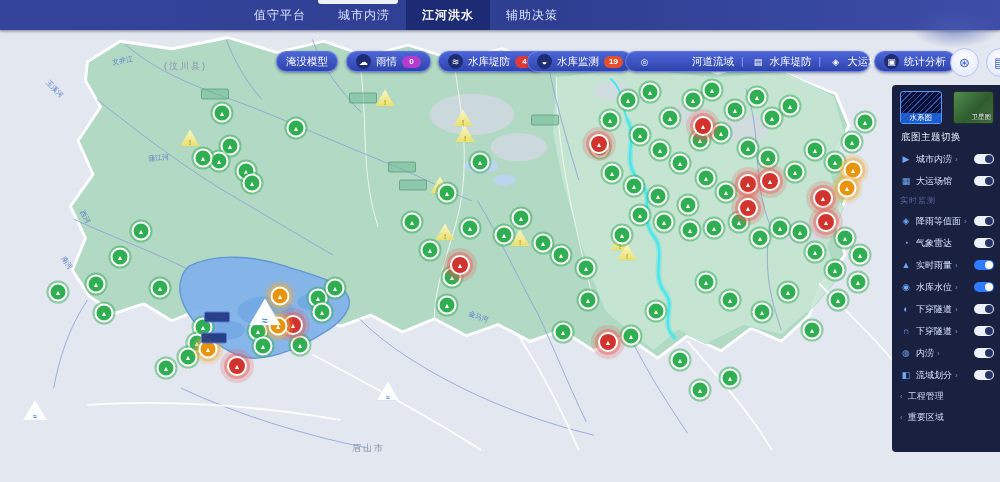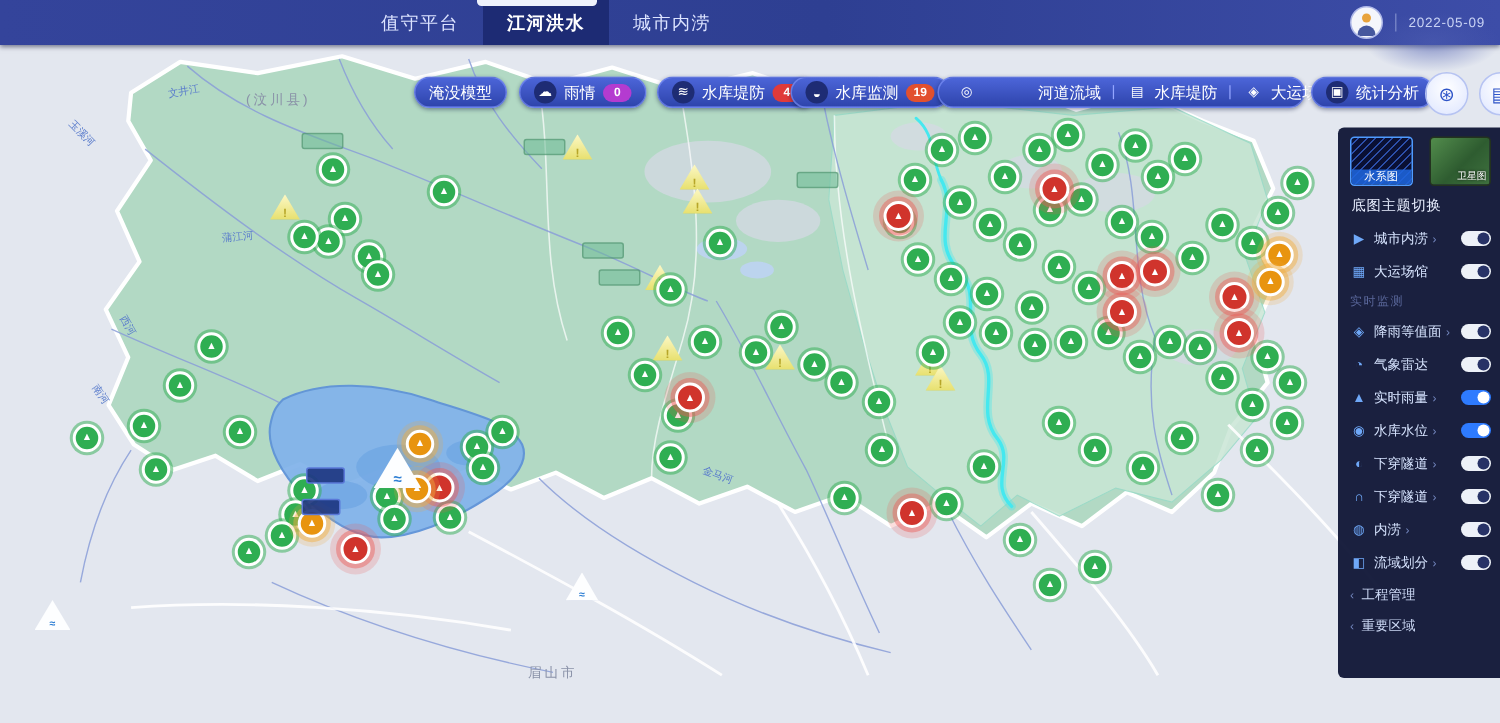--- a/index.html
+++ b/index.html
@@ -291,32 +291,25 @@
       <div class="marker tri-flood" style="width: 32px; height: 27px; font-size: 10px; left: 265px; top: 312px;">≈</div>
       <div class="marker tri-flood" style="width: 24px; height: 20px; font-size: 7px; left: 35px; top: 410px;">≈</div>
       <div class="marker tri-flood" style="width: 22px; height: 19px; font-size: 7px; left: 388px; top: 391px;">≈</div>
     </div>
 </div>
 
 <div class="navbar">
   <div class="nav-cloud"></div>
   <div class="nav-tabs">
       <div class="nav-tab">值守平台</div>
+      <div class="nav-tab">城市内涝</div>
       <div class="nav-tab active">江河洪水</div>
-      <div class="nav-tab">城市内涝</div>
+      <div class="nav-tab">辅助决策</div>
     </div>
   <div class="tab-indicator"></div>
-  <div class="nav-right">
-    <div class="avatar">
-      <div class="head"></div>
-      <div class="trunk"></div>
-    </div>
-    <div class="nav-divider"></div>
-    <div class="nav-date">2022-05-09</div>
-  </div>
 </div>
 
 <div class="toolbar">
   <div class="pill" style="left:276px">
     <span>淹没模型</span>
   </div>
   <div id="status-pills">
       <div class="pill" style="left: 346px;">
         <div class="picon">☁</div>
         <div style="display: inline;">雨情</div>

